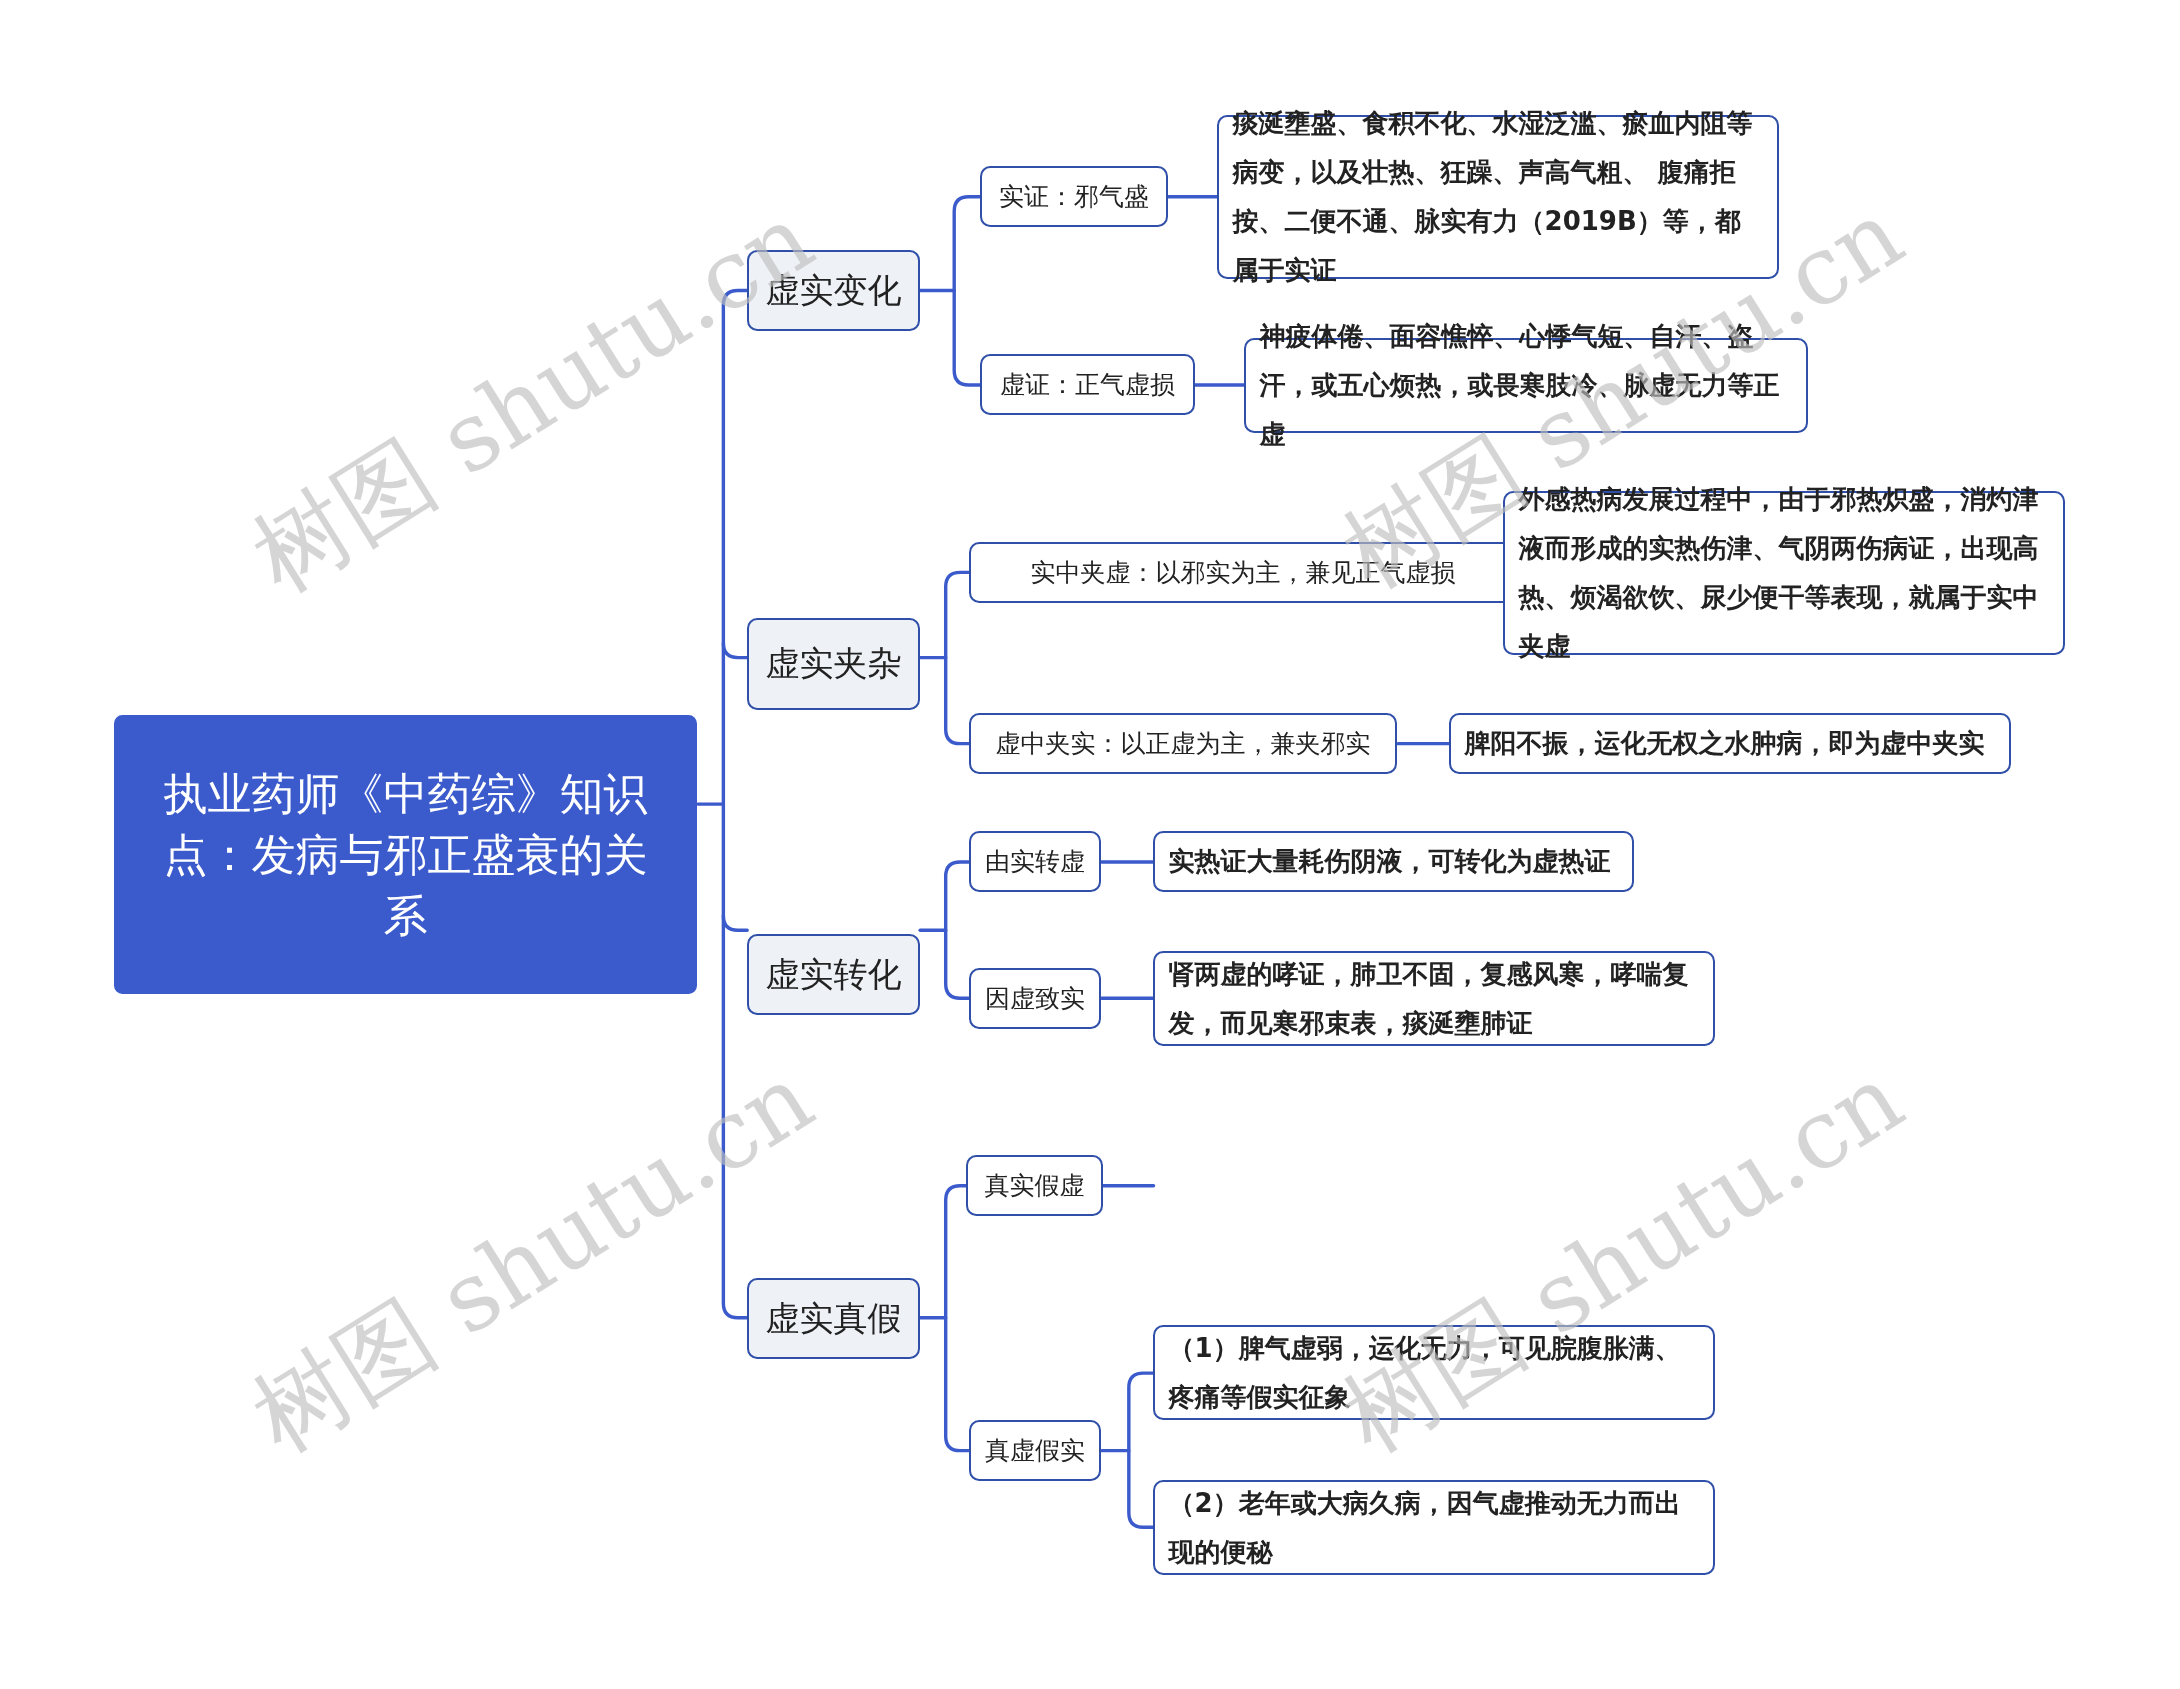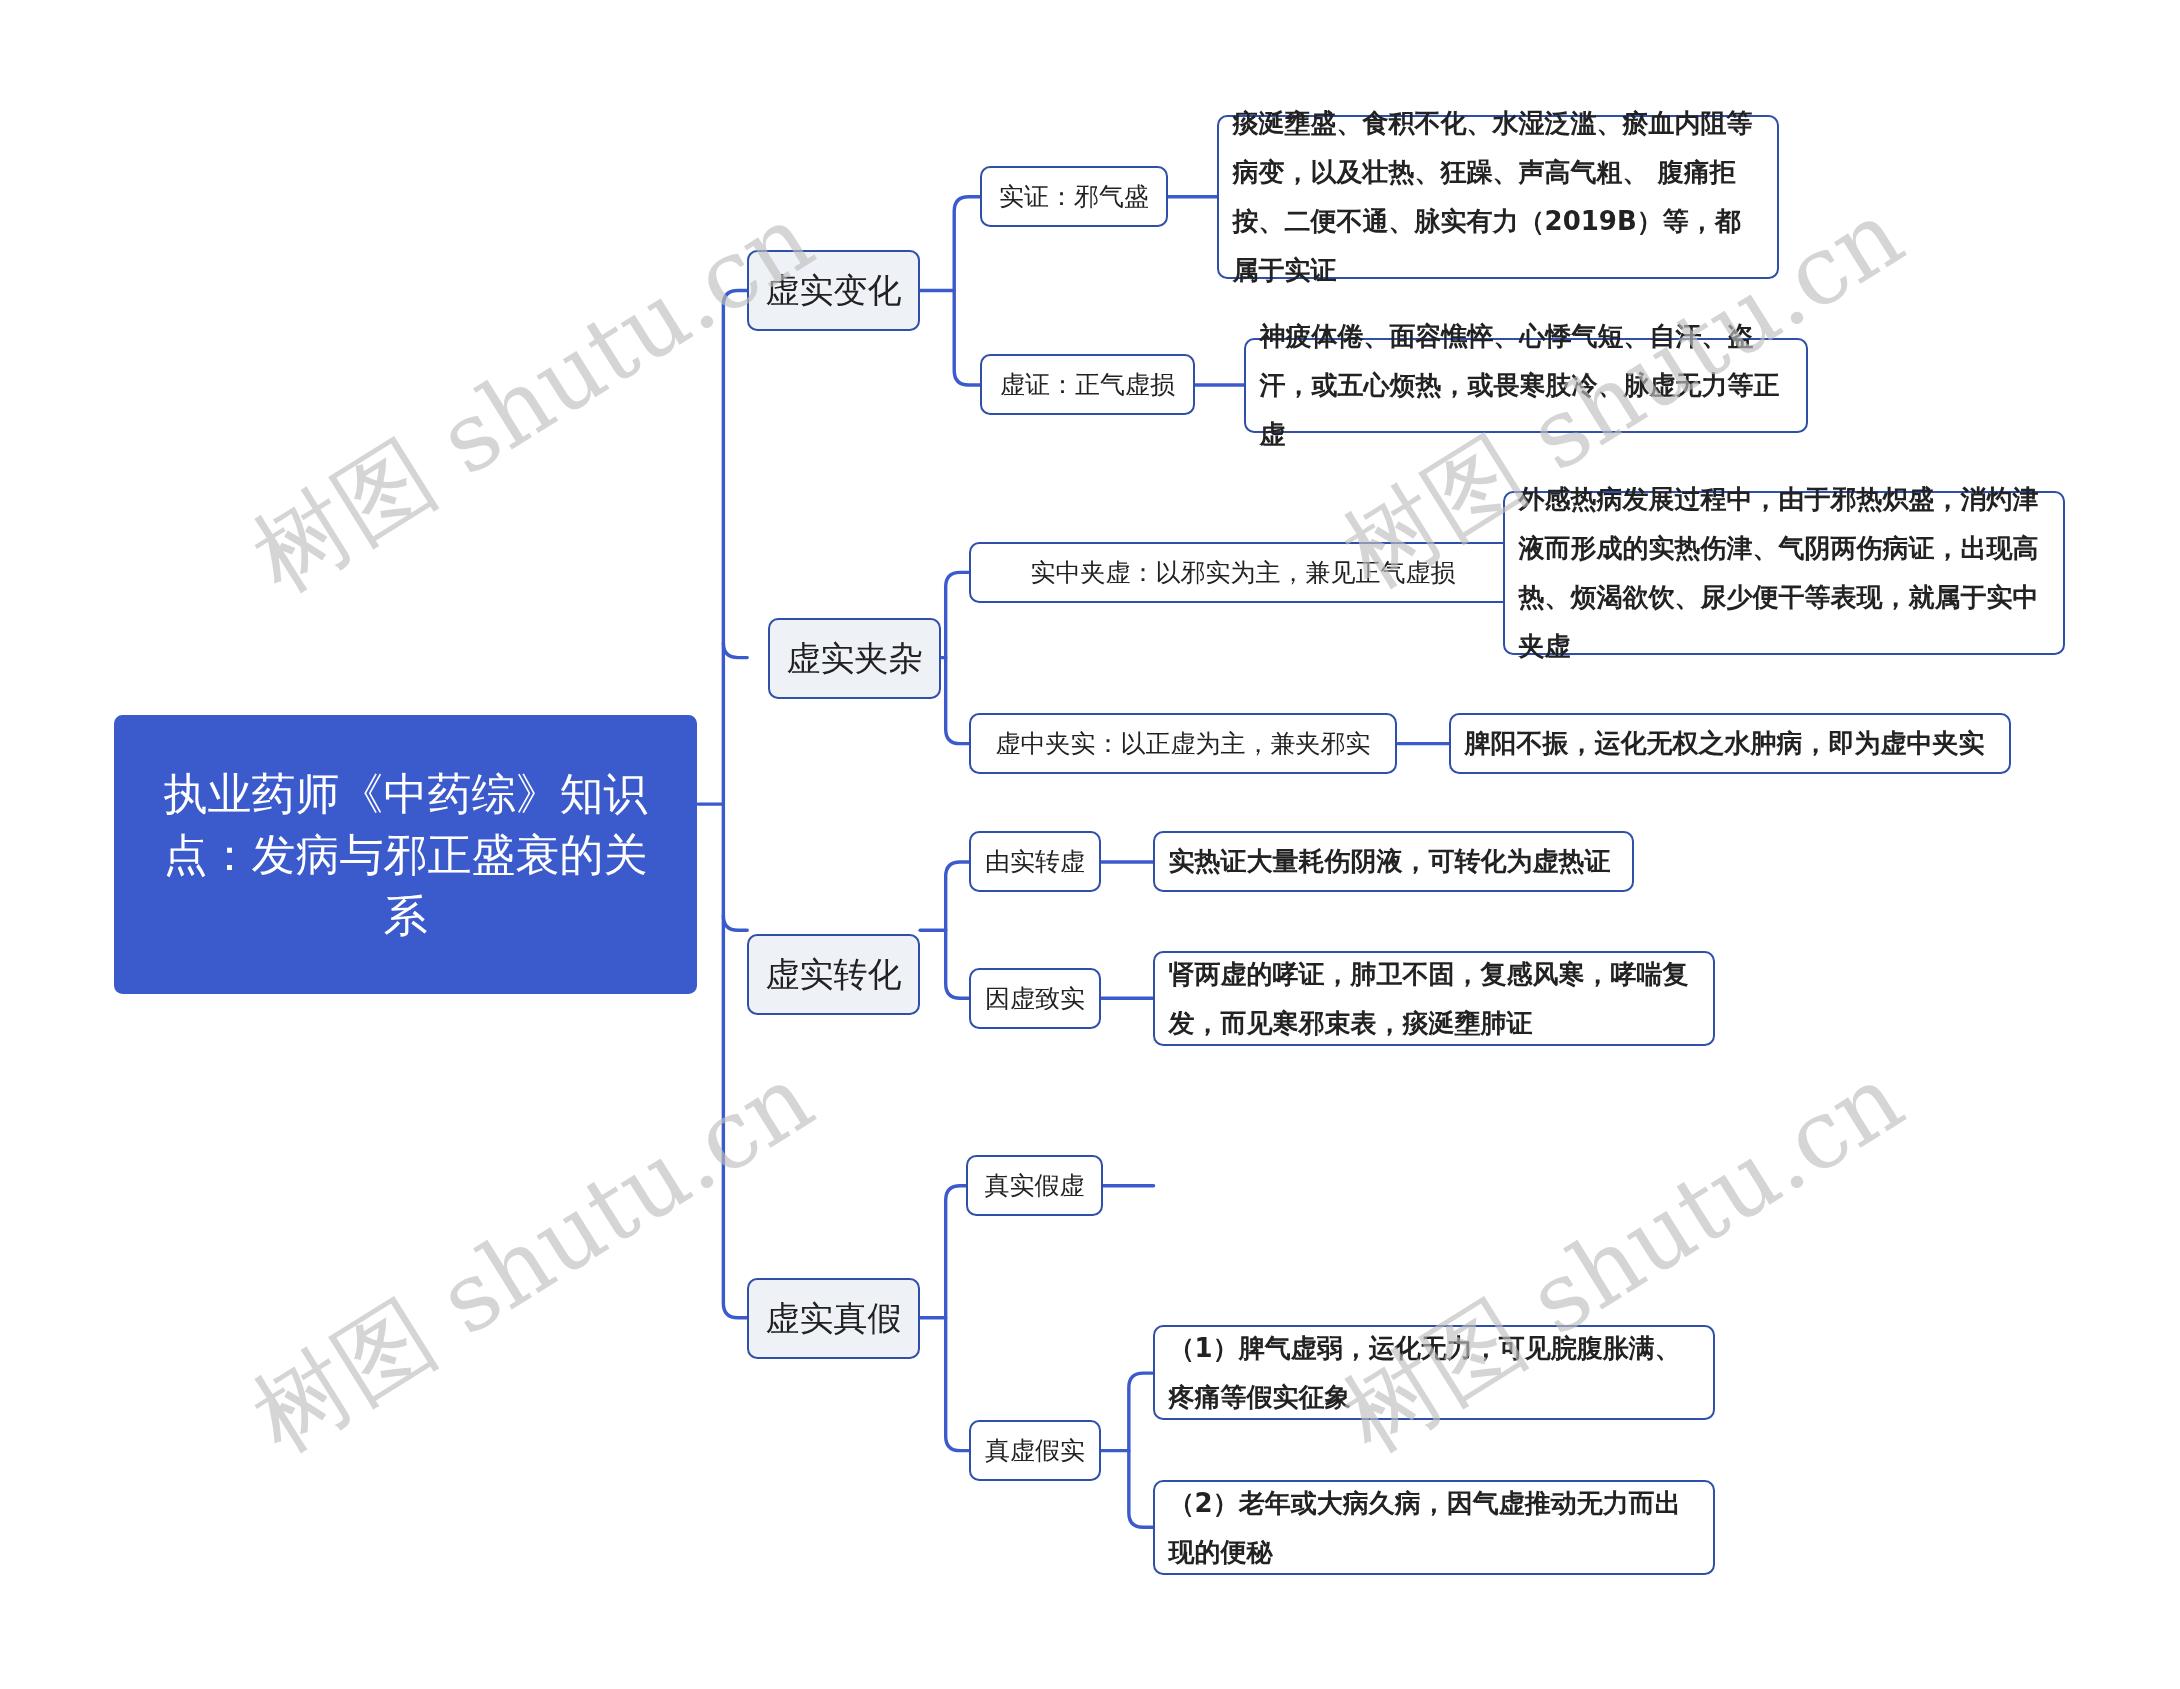--- a/index.html
+++ b/index.html
@@ -77,21 +77,21 @@
     </g>
   </svg>
 
   <div class="node root" style="left:114px; top:689px; width:583px; height:279px;margin-top:26px;">
     <span>执业药师《中药综》知识点：发病与邪正盛衰的关系</span>
   </div>
 
   <div class="node l1" style="left:747px; top:250px; width:173px; height:81px;">
     <span>虚实变化</span>
   </div>
-  <div class="node l1" style="left:768px; top:618px; width:173px; height:81px;text-align:center;">
+  <div class="node l1" style="left:747px; top:618px; width:173px; height:92px;text-align:center;">
     <span>虚实夹杂</span>
   </div>
   <div class="node l1" style="left:747px; top:890px; width:173px; height:81px;margin-top:44px;">
     <span>虚实转化</span>
   </div>
   <div class="node l1" style="left:747px; top:1278px; width:173px; height:81px;">
     <span>虚实真假</span>
   </div>
 
   <div class="node l2" style="left:980px; top:166px; width:188px; height:61px;">

